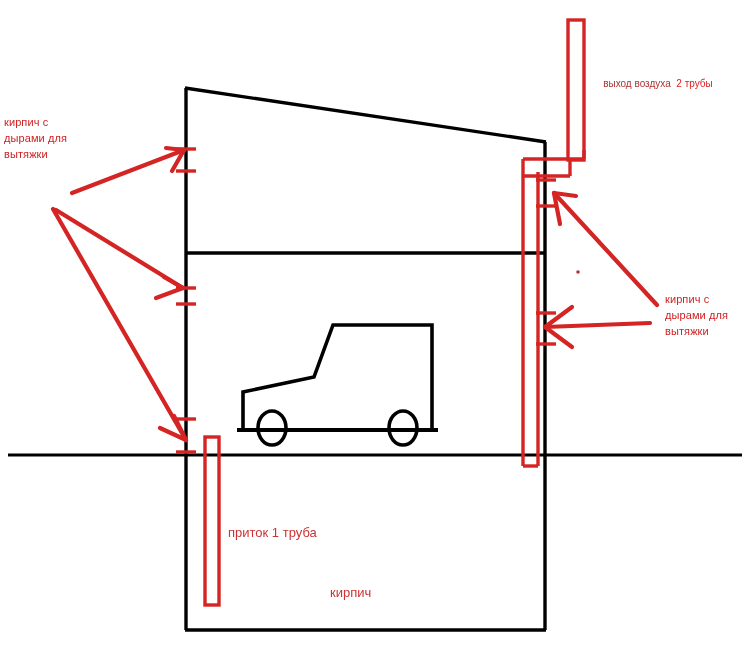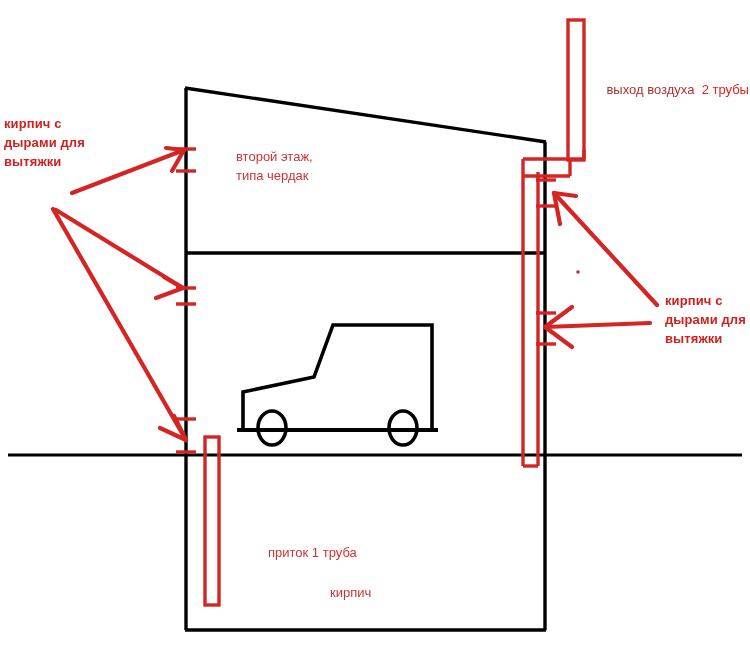--- a/index.html
+++ b/index.html
@@ -4,23 +4,23 @@
 <style>
   html,body{margin:0;padding:0;background:#ffffff;}
   body{
     width:750px;height:650px;overflow:hidden;
     font-family:"Liberation Sans","DejaVu Sans",sans-serif;
     position:relative;
   }
   #stage{position:absolute;left:0;top:0;width:750px;height:650px;}
   svg#canvas{position:absolute;left:0;top:0;width:750px;height:650px;}
   .lbl{position:absolute;white-space:pre;line-height:1.45;}
-  .lbl-bold{font-weight:bold;font-size:13px;color:#d02020;letter-spacing:.1px;}
+  .lbl-bold{font-weight:normal;font-size:11px;color:#d02020;letter-spacing:.1px;}
   .lbl-thin{font-weight:normal;font-size:13px;color:#cc3333;}
-  .lbl-out{font-weight:normal;font-size:13px;color:#a33;}
+  .lbl-out{font-weight:normal;font-size:10px;color:#a33;}
   .lbl-out b{font-weight:normal;color:#dd2222;}
 </style>
 </head>
 <body>
 
 <div id="stage">
 
   <svg id="canvas" viewBox="0 0 750 650">
 
     <g>
@@ -116,24 +116,22 @@
   </svg>
 
   <div class="lbl lbl-bold" style="left: 4px; top: 115px; white-space: pre;">кирпич с
 дырами для
 вытяжки</div>
 
   <div class="lbl lbl-out" style="left:592px;top:62px;">
     <span>выход воздуха</span><span>&nbsp;&nbsp;</span><b>2 трубы</b>
   </div>
 
-  <div class="lbl lbl-thin" style="left: 236px; top: 148px; white-space: pre;">второй этаж,
-типа чердак</div>
 
   <div class="lbl lbl-bold" style="left: 665px; top: 292px; white-space: pre;">кирпич с
 дырами для
 вытяжки</div>
 
-  <div class="lbl lbl-thin" style="left: 228px; top: 544px; white-space: pre; margin-left: 40px;">приток 1 труба</div>
+  <div class="lbl lbl-thin" style="left: 228px; top: 524px; white-space: pre;">приток 1 труба</div>
 
   <div class="lbl lbl-thin" style="left: 330px; top: 584px; white-space: pre;">кирпич</div>
 
 </div>
 
 </body></html>

